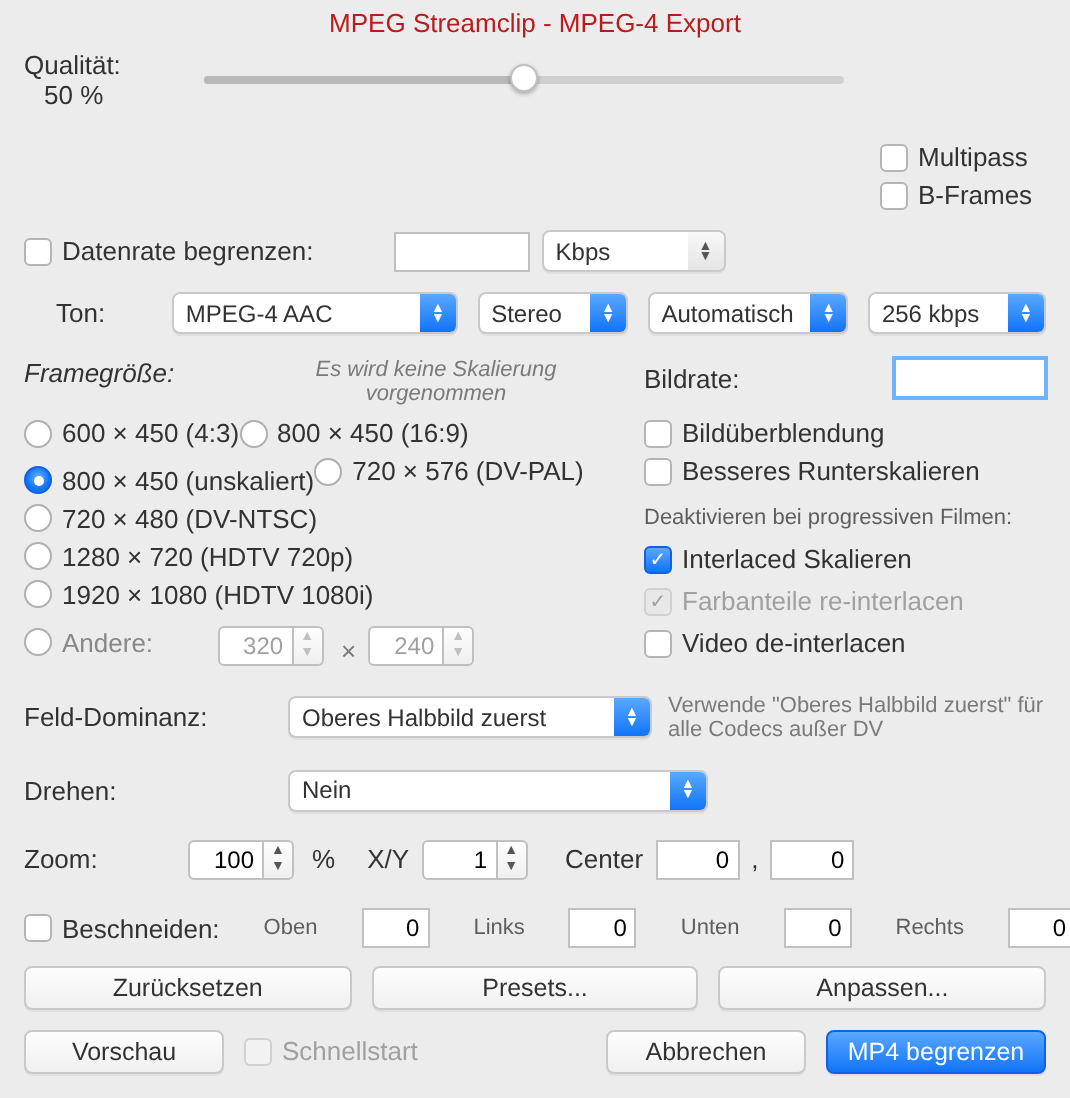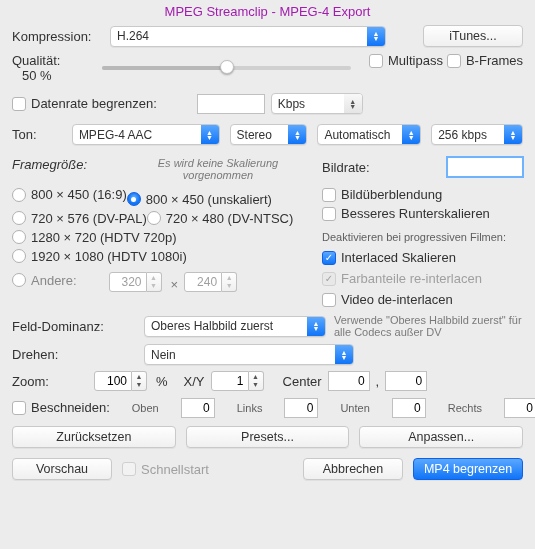--- a/index.html
+++ b/index.html
@@ -9,21 +9,21 @@
     color: #323232;
     background: #ececec;
     width: 535px;
     height: 549px;
     overflow: hidden;
   }
   .titlebar {
     text-align: center;
     font-size: 13px;
     padding: 4px 0 6px;
-    color: #a21caf;
+    color: #b91c1c;
   }
   .panel { padding: 0 12px 10px; }
   .row { display: flex; align-items: center; margin-bottom: 6px; }
   .lbl { white-space: nowrap; }
   .select {
     display: inline-flex; align-items: center; justify-content: space-between;
     background: #fff; border: 1px solid #c9c9c9; border-radius: 4px;
     height: 21px; padding: 0 0 0 6px; font-size: 12px;
     box-shadow: 0 1px 0 rgba(0,0,0,0.05);
   }
@@ -118,54 +118,45 @@
   .stepper .arrows {
     width:15px; display:flex; flex-direction:column;
     border:1px solid #c0c0c0; border-left:none; border-radius:0 3px 3px 0;
     background:linear-gradient(#fefefe,#efefef); font-size:7px; line-height:8px;
     align-items:center; justify-content:center; color:#555;
   }
   .stepper .arrows::before{content:"▲";} .stepper .arrows::after{content:"▼";}
   .stepper.disabled .input{color:#a0a0a0}
   .stepper.disabled .arrows{color:#c0c0c0}
 
-  .sect { margin-top:4px; }
+  .sect { margin-top:14px; }
   .btnbar { display:flex; justify-content:space-between; margin-top:8px; gap:10px;}
   .btnbar .btn { flex:1; }
 
   .bottombar { display:flex; gap:10px; margin-top:10px; align-items:center;}
 </style>
 </head>
 <body>
 
 <div class="titlebar">MPEG Streamclip - MPEG-4 Export</div>
 
 <div class="panel">
 
-  <div class="row">
-    <span class="lbl" style="width:98px">Kompression:</span>
-    <span class="select" style="width:276px">
-      <span style="flex:1">H.264</span>
-      <span class="cap"></span>
-    </span>
-    <span style="flex:1"></span>
-    <span class="btn" style="width:100px">iTunes...</span>
-  </div>
 
   <div class="row" style="align-items:flex-start; margin-bottom:10px;">
     <div style="width:76px">
       <div class="lbl">Qualität:</div>
       <div class="lbl" style="padding-left:10px">50 %</div>
     </div>
     <div class="slider" style="margin:6px 18px 0 14px; max-width:320px;">
       <div class="track"></div>
         <div class="fill"></div>
         <div class="knob"></div>
     </div>
-    <div style="display:flex; flex-direction:row; gap:4px;">
+    <div style="display:flex; flex-direction:column; gap:4px;margin-top:46px;">
       <label class="chk">
         <span class="box"></span>
           <span>Multipass</span>
       </label>
       <label class="chk">
         <span class="box"></span>
           <span>B-Frames</span>
       </label>
     </div>
   </div>
@@ -177,21 +168,21 @@
     </label>
     <span style="width:40px"></span>
     <input class="input" style="width: 68px;" value="">
     <span style="width:6px"></span>
     <span class="select gray" style="width:92px">
       <span style="flex:1">Kbps</span>
       <span class="cap"></span>
     </span>
   </div>
 
-  <div class="row" style="margin-bottom:12px;">
+  <div class="row" style="margin-bottom:12px;margin-left:16px;">
     <span class="lbl" style="width:60px">Ton:</span>
     <span class="select" style="width:148px">
       <span style="flex:1">MPEG-4 AAC</span>
       <span class="cap"></span>
     </span>
     <span style="width:10px"></span>
     <span class="select" style="width:78px">
       <span style="flex:1">Stereo</span>
       <span class="cap"></span>
     </span>
@@ -207,20 +198,23 @@
     </span>
   </div>
 
   <div class="frame-cols">
     <div class="frame-left">
       <div class="row" style="align-items:flex-start;font-style:italic;">
         <span class="lbl" style="width:112px">Framegröße:</span>
         <span class="small-note dim" style="flex:1; text-align:center;">Es wird keine Skalierung vorgenommen</span>
       </div>
       <div class="radio-list" id="radio-list"><label class="radio">
+            <span class="dot"></span>
+            <span>600 × 450   (4:3)</span>
+          </label><label class="radio">
             <span class="dot"></span>
             <span>800 × 450   (16:9)</span>
           </label><label class="radio">
             <span class="dot sel"></span>
             <span>800 × 450   (unskaliert)</span>
           </label><label class="radio">
             <span class="dot"></span>
             <span>720 × 576   (DV-PAL)</span>
           </label><label class="radio">
             <span class="dot"></span>

